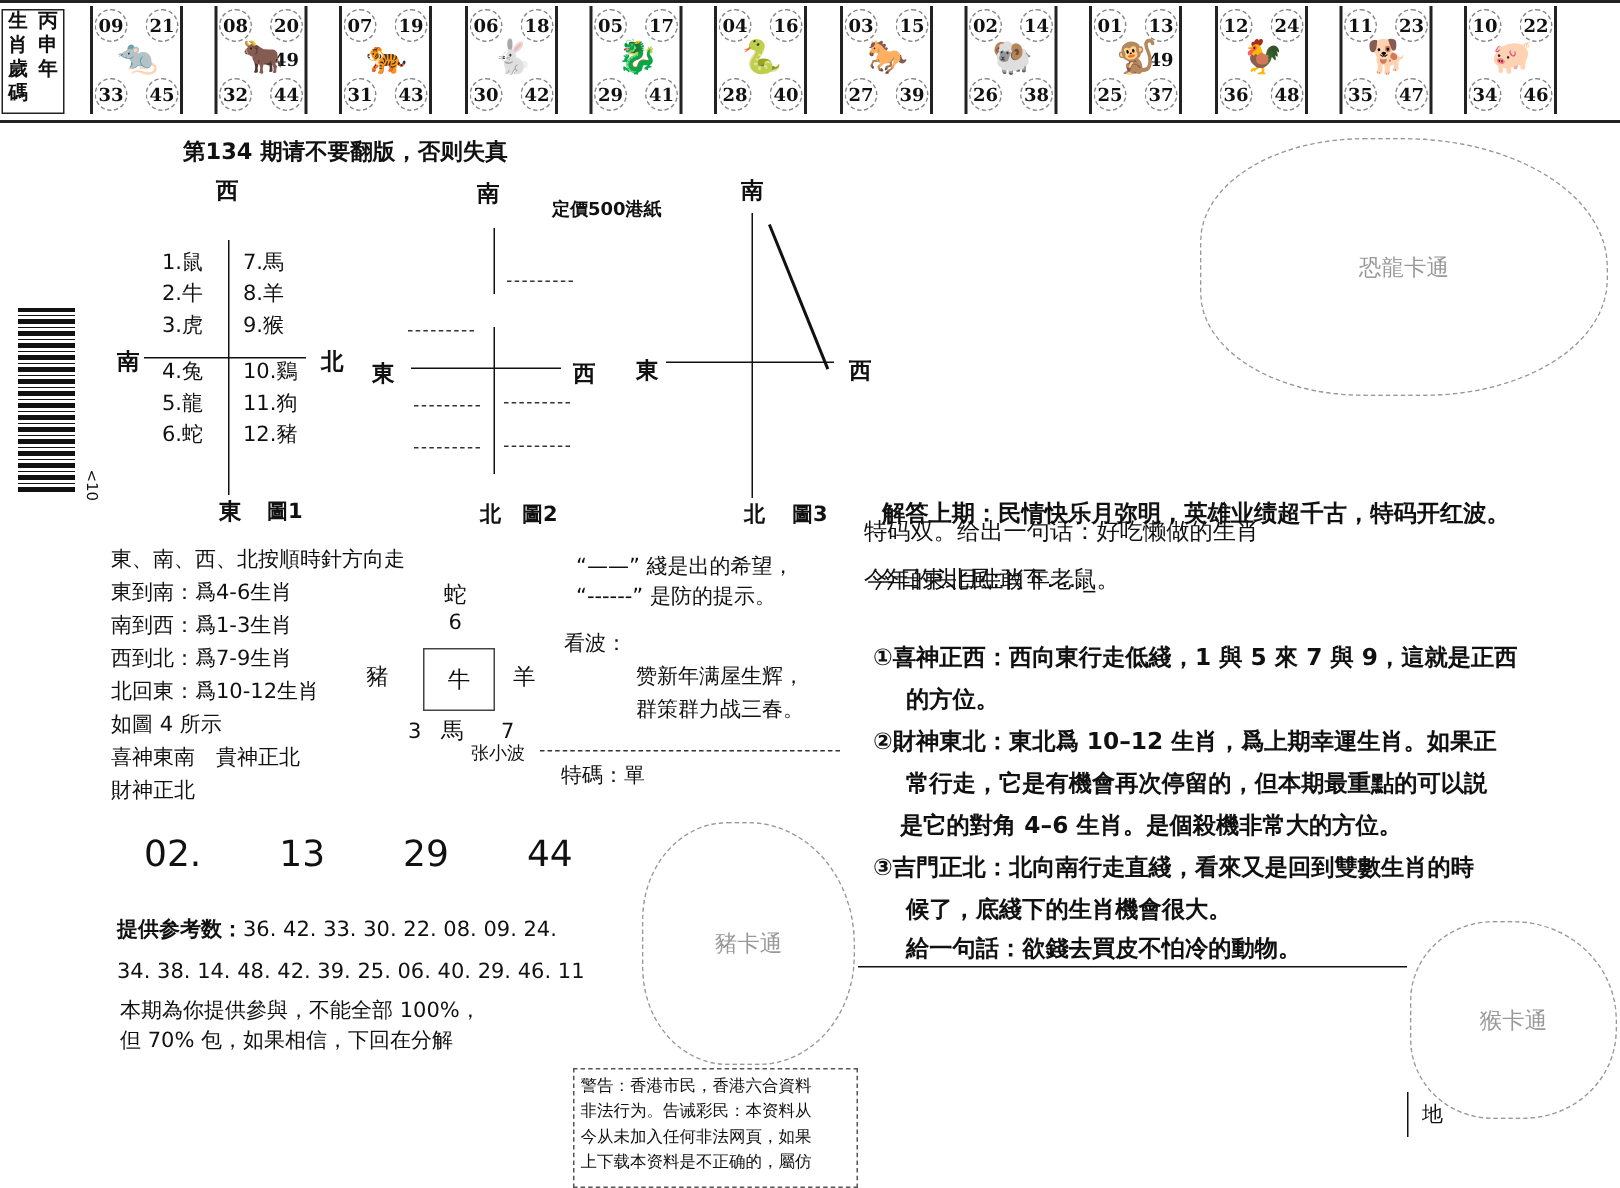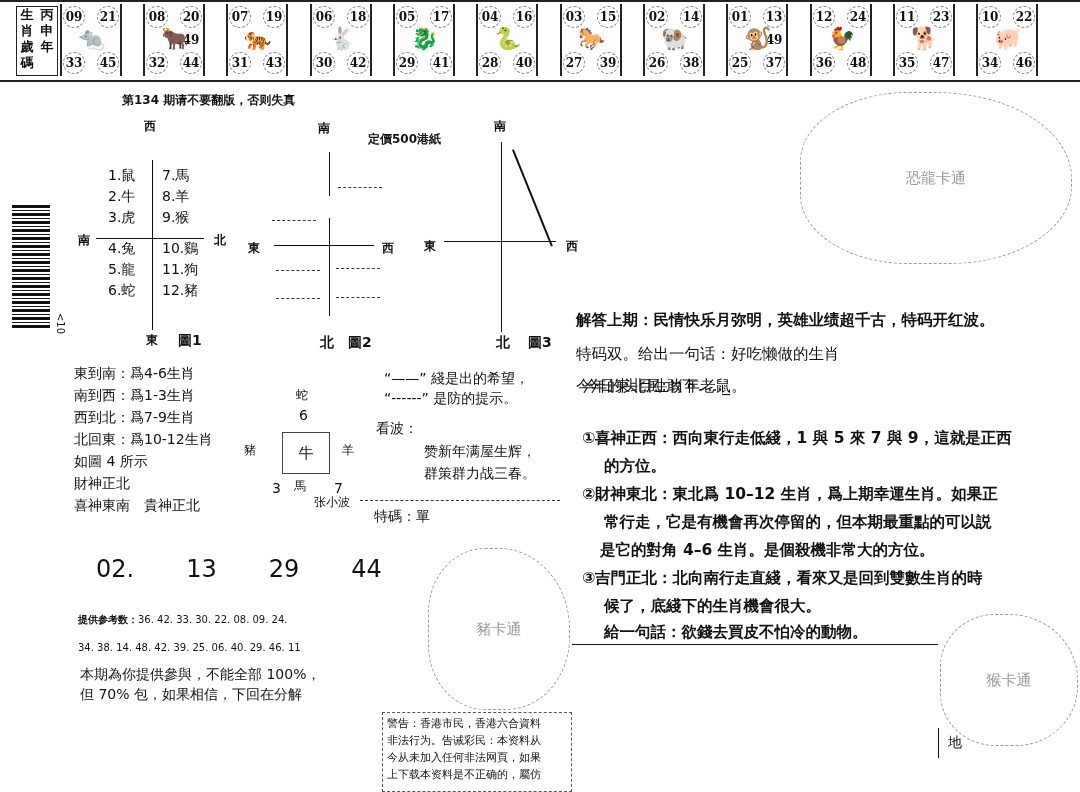--- a/index.html
+++ b/index.html
@@ -1,31 +1,31 @@
 <!DOCTYPE html>
 <html><head>
 <meta charset="utf-8">
 <style>
   html, body { margin:0; padding:0; }
   body { width:1080px; height:792px; background:#fff; position:relative; overflow:hidden;
          font-family: "DejaVu Sans", sans-serif; color:#111; }
   .abs { position:absolute; }
   
   .strip { position:absolute; left:0; top:0; width:1080px; height:78px; border-top:2px solid #222; border-bottom:2px solid #222; }
-  .strip-title { position:absolute; left:16px; top:4px; width:40px; height:68px; border:1.5px solid #222; display:flex; }
+  .strip-title { position:absolute; left:1px; top:4px; width:40px; height:68px; border:1.5px solid #222; display:flex; }
   .strip-title .col { width:20px; font-size:13px; font-weight:bold; line-height:16px; text-align:center; }
   .cell { position:absolute; top:2px; width:58px; height:72px; border-left:2.5px solid #222; border-right:2.5px solid #222; }
   .num { position:absolute; font-family:"DejaVu Serif", serif; font-weight:bold; font-size:12px; width:20px; height:20px; line-height:20px; text-align:center; border-radius:50%; border:1px dashed #888; }
   .num.tl { left:1px; top:2px; } .num.tr { right:1px; top:2px; }
   .num.bl { left:1px; bottom:2px; } .num.br { right:1px; bottom:2px; }
   .num.mid { right:2px; top:26px; border:none; }
   .animal { position:absolute; left:16px; top:20px; width:28px; height:30px; font-size:22px; text-align:center; line-height:30px; }
   
   .t14 { font-size:14px; }
-  .t15 { font-size:12px; }
+  .t15 { font-size:15px; }
   .bold { font-weight:bold; }
   .hline { position:absolute; height:0; border-top:1.5px solid #111; }
   .vline { position:absolute; width:0; border-left:1.5px solid #111; }
   .dash { position:absolute; height:0; border-top:1.5px dashed #333; }
   .barcode { position:absolute; left:12px; top:205px; width:38px; height:125px;
      background: repeating-linear-gradient(180deg,#111 0 3px,#fff 3px 5px,#111 5px 6px,#fff 6px 8px); }
   .warning-box { position:absolute; left:382px; top:712px; width:190px; height:80px; border:1px dashed #555; font-size:11px; line-height:17px; padding:2px 4px; box-sizing:border-box; overflow:hidden; white-space:nowrap; }
   .cartoon { position:absolute; border:1.5px dashed #999; border-radius:40% 50% 45% 40%; color:#999; font-size:15px; display:flex; align-items:center; justify-content:center; }
   .right-text { position:absolute; left:576px; font-size:15.5px; font-weight:bold; white-space:nowrap; }
 </style>
@@ -183,27 +183,28 @@
   <div class="abs t15 bold" style="left:424px;top:238px;">東</div>
   <div class="abs t15 bold" style="left:566px;top:238px;">西</div>
   <div class="abs t14 bold" style="left:496px;top:334px;">北</div>
   <div class="abs t14 bold" style="left:528px;top:334px;">圖3</div>
   <div class="vline" style="left:501px;top:142px;height:190px;"></div>
   <div class="hline" style="left:444px;top:241px;width:112px;"></div>
   <div class="abs" style="left:512px;top:150px;width:1.5px;height:104px;background:#111;transform-origin:top left;transform:rotate(-22deg);"></div>
 </div>
 
 <div class="abs t14" style="left:74px;top:362px;line-height:22px;">
+  <div>東、南、西、北按順時針方向走</div>
   <div>東到南：爲4-6生肖</div>
   <div>南到西：爲1-3生肖</div>
   <div>西到北：爲7-9生肖</div>
   <div>北回東：爲10-12生肖</div>
   <div>如圖 4 所示</div>
+  <div>喜神東南　貴神正北</div>
   <div>財神正北</div>
-  <div>喜神東南　貴神正北</div>
 </div>
 
 <div>
   <div class="abs t15" style="left:296px;top:387px;">蛇</div>
   <div class="abs t14" style="left:299px;top:407px;">6</div>
   <div class="abs t15" style="left:244px;top:442px;">豬</div>
   <div class="abs" style="left:282px;top:432px;width:46px;height:40px;border:1px solid #444;display:flex;align-items:center;justify-content:center;font-size:15px;">牛</div>
   <div class="abs t15" style="left:342px;top:442px;">羊</div>
   <div class="abs t14" style="left:272px;top:480px;">3</div>
   <div class="abs t15" style="left:294px;top:478px;">馬</div>
@@ -223,21 +224,21 @@
 <div class="dash" style="left:360px;top:500px;width:200px;"></div>
 <div class="abs t14" style="left:374px;top:508px;">特碼：單</div>
 
 <div class="abs" style="left:96px;top:555px;font-size:24px;display:flex;gap:52px;">
   <span>02.</span>
   <span>13</span>
   <span>29</span>
   <span>44</span>
 </div>
 
-<div class="abs" style="left:78px;top:606px;font-size:10px;line-height:28px;">
+<div class="abs" style="left:78px;top:606px;font-size:14px;line-height:28px;">
   <div><span class="bold">提供参考数：</span><span>36. 42. 33. 30. 22. 08. 09. 24.</span></div>
   <div>34. 38. 14. 48. 42. 39. 25. 06. 40. 29. 46. 11</div>
 </div>
 <div class="abs" style="left:80px;top:664px;font-size:14px;line-height:20px;">
   <div>本期為你提供參與，不能全部 100%，</div>
   <div>但 70% 包，如果相信，下回在分解</div>
 </div>
 
 <div class="warning-box">
   <div>警告：香港市民，香港六合資料</div>
@@ -245,21 +246,21 @@
   <div>今从未加入任何非法网頁，如果</div>
   <div>上下载本资料是不正确的，屬仿</div>
 </div>
 
 <div class="cartoon" style="left:800px;top:92px;width:270px;height:170px;">恐龍卡通</div>
 <div class="cartoon" style="left:428px;top:548px;width:140px;height:160px;">豬卡通</div>
 <div class="cartoon" style="left:940px;top:614px;width:136px;height:130px;">猴卡通</div>
 <div class="vline" style="left:938px;top:728px;height:30px;"></div>
 <div class="abs t14" style="left:948px;top:734px;">地</div>
 
-<div class="right-text" style="top:310px;">解答上期：民情快乐月弥明，英雄业绩超千古，特码开红波。</div>
+<div class="right-text" style="top:332px;margin-left:12px;">解答上期：民情快乐月弥明，英雄业绩超千古，特码开红波。</div>
 <div class="right-text" style="top:344px;font-weight:normal;">特码双。给出一句话：好吃懒做的生肖</div>
 <div class="right-text" style="top:376px;font-weight:normal;">今年的头目生肖年老鼠。</div>
 <div class="right-text" style="top:376px;left:584px;font-weight:normal;">今日東北風:敢下. ..._</div>
 <div class="right-text" style="top:428px;left:582px;">①喜神正西：西向東行走低綫，1 與 5 來 7 與 9，這就是正西</div>
 <div class="right-text" style="top:456px;left:604px;">的方位。</div>
 <div class="right-text" style="top:484px;left:582px;">②財神東北：東北爲 10–12 生肖，爲上期幸運生肖。如果正</div>
 <div class="right-text" style="top:512px;left:604px;">常行走，它是有機會再次停留的，但本期最重點的可以説</div>
 <div class="right-text" style="top:540px;left:600px;">是它的對角 4–6 生肖。是個殺機非常大的方位。</div>
 <div class="right-text" style="top:568px;left:582px;">③吉門正北：北向南行走直綫，看來又是回到雙數生肖的時</div>
 <div class="right-text" style="top:596px;left:604px;">候了，底綫下的生肖機會很大。</div>

